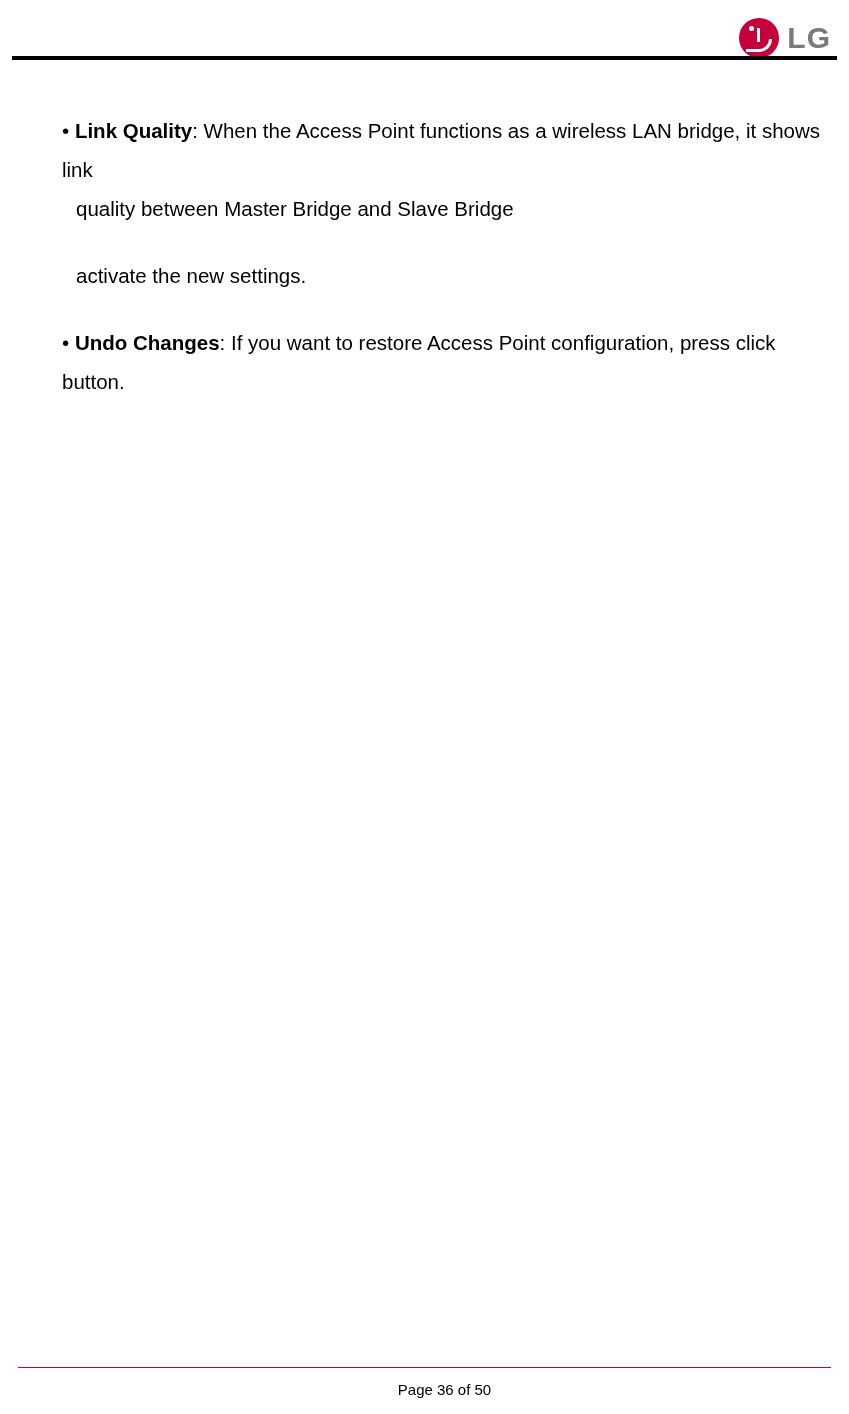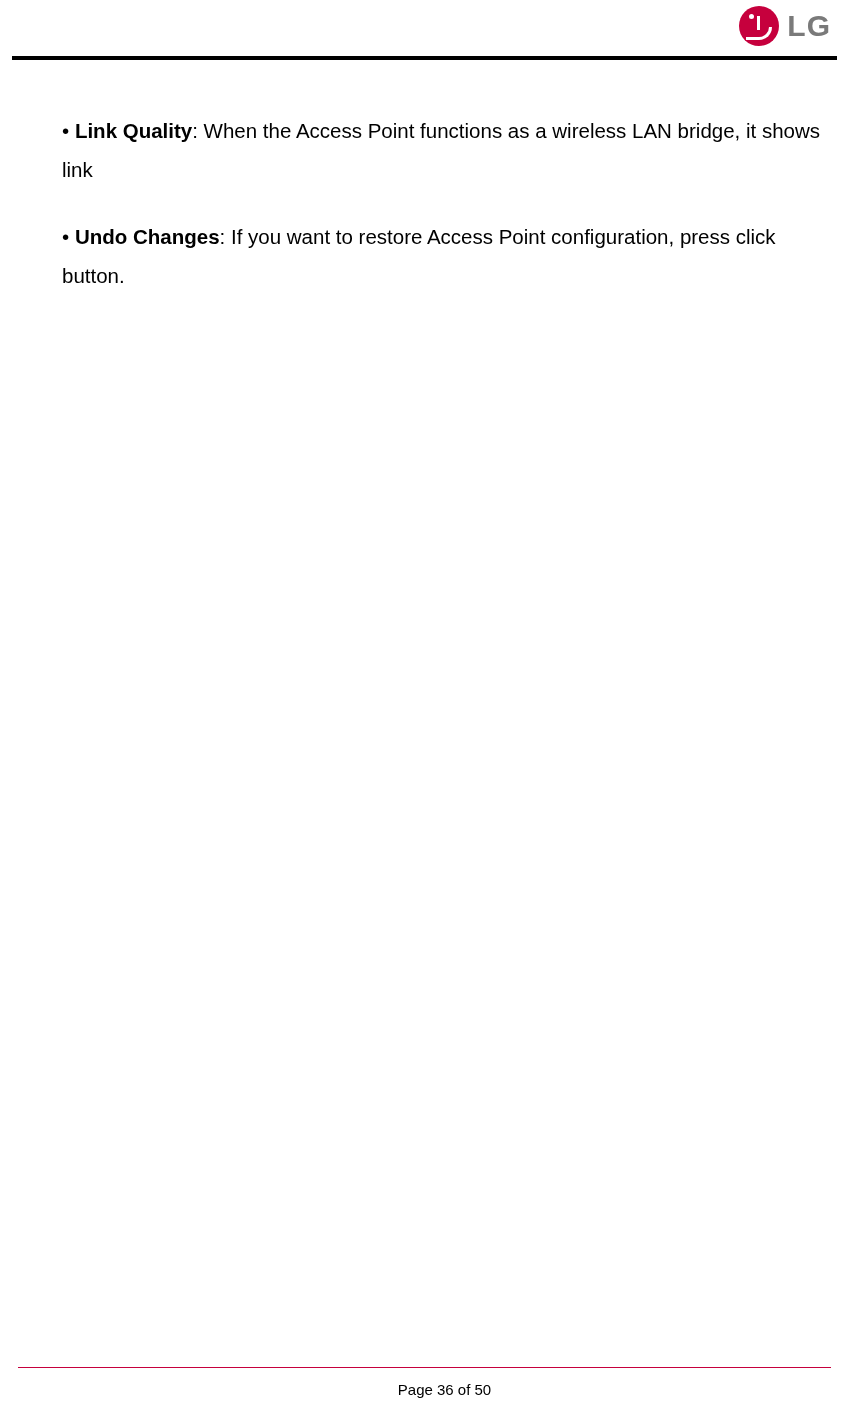--- a/index.html
+++ b/index.html
@@ -1,18 +1,18 @@
 <!DOCTYPE html>
 <html><head>
 <meta charset="utf-8">
 <style>
   * { margin: 0; padding: 0; box-sizing: border-box; }
   html, body { width: 849px; height: 1414px; background: #fff; font-family: Arial, Helvetica, sans-serif; color: #000; }
   .page { position: relative; width: 849px; height: 1414px; }
-  .header { position: absolute; top: 0; left: 0; right: 0; height: 58px; }
+  .header { position: absolute; top: 12px; left: 0; right: 0; height: 58px; }
   .logo { position: absolute; top: 6px; right: 18px; display: flex; align-items: center; }
   .logo-circle { width: 40px; height: 40px; border-radius: 50%; background: #c6003d; position: relative; margin-right: 8px; }
   .logo-circle .face { position: absolute; inset: 0; }
   .logo-circle .eye { position: absolute; top: 8px; left: 10px; width: 5px; height: 5px; border-radius: 50%; background: #fff; }
   .logo-circle .nose { position: absolute; top: 10px; left: 18px; width: 3px; height: 14px; background: #fff; }
   .logo-circle .smile { position: absolute; bottom: 6px; left: 7px; width: 26px; height: 13px; border: 3px solid #fff; border-top: none; border-left: none; border-bottom-right-radius: 26px; border-bottom-left-radius: 0; transform: rotate(0deg); }
   .logo-text { font-size: 30px; font-weight: bold; color: #7a7a7a; letter-spacing: 1px; }
   .top-rule { position: absolute; top: 56px; left: 12px; right: 12px; height: 4px; background: #000; }
   .content { position: absolute; top: 112px; left: 18px; right: 18px; font-size: 20.5px; line-height: 1.9; margin-left: 44px; }
   .item { margin-bottom: 28px; }
@@ -43,24 +43,26 @@
   </div>
   <div class="top-rule"></div>
 
   <div class="content">
 
     <div class="item">
       <div class="first-line">
         <span class="bullet">•</span>
         <span class="term">Link Quality</span><span>: When the Access Point functions as a wireless LAN bridge, it shows link</span>
       </div>
+      <div class="cont">quality between Master Bridge and Slave Bridge</div>
     </div>
 
 
     <div class="item">
+      <div class="cont">activate the new settings.</div>
     </div>
 
     <div class="item">
       <div class="first-line">
         <span class="bullet">•</span>
         <span class="term">Undo Changes</span><span>: If you want to restore Access Point configuration, press click button.</span>
       </div>
     </div>
 
   </div>

